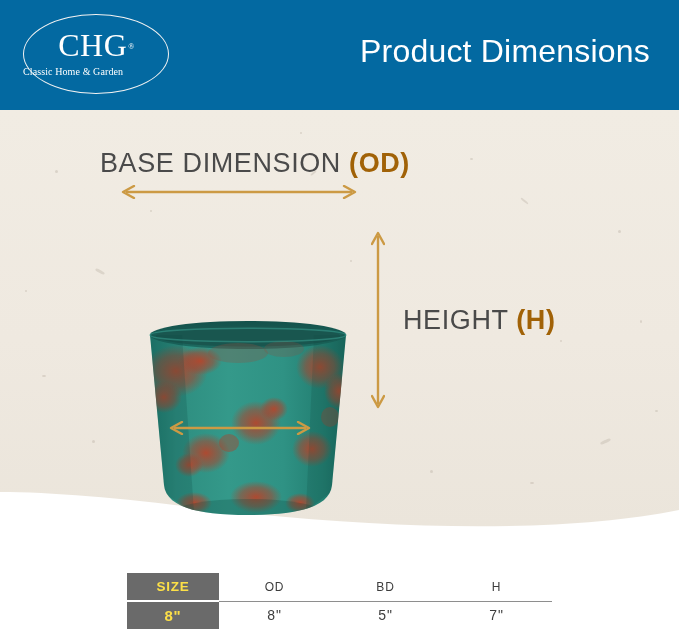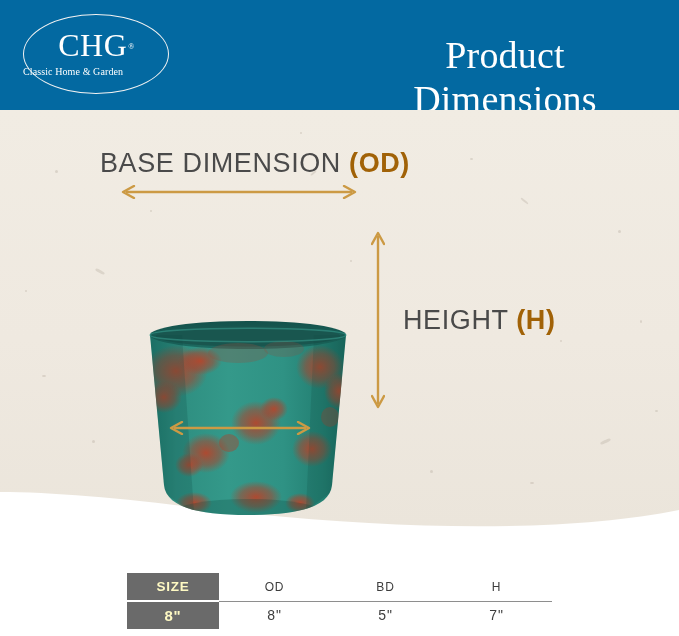--- a/index.html
+++ b/index.html
@@ -74,22 +74,22 @@
     font-size: 10px;
     letter-spacing: 0.1px;
   }
   .header-title {
     position: absolute;
     left: 355px;
     top: 33px;
     width: 300px;
     text-align: center;
     color: #ffffff;
-    font-family: Liberation Serif, serif;
-    font-size: 38px;
+    font-family: Liberation Sans, sans-serif;
+    font-size: 32px;
     letter-spacing: 0.2px;
   }
 
   
   .cream-panel {
     position: absolute;
     left: 0;
     top: 110px;
     width: 679px;
     height: 420px;
@@ -174,21 +174,21 @@
     text-align: center;
     vertical-align: middle;
     font-family: "Liberation Sans", sans-serif;
     font-size: 13.5px;
     color: #3d3d3d;
     letter-spacing: 0.8px;
   }
   .tbl-grid td.sizecol {
     width: 92px;
     background: #6a6a6a;
-    color: #fef9c3;
+    color: #fde047;
     font-weight: 700;
   }
   .tbl-grid tr.head td.sizecol { font-size: 13.5px; }
   .tbl-grid tr.body td.sizecol { font-size: 15px; }
   .tbl-grid tr.head td.datacol {
     font-size: 12px;
     color: #3d3d3d;
     border-bottom: 1.4px solid #8e8e8e;
   }
   .tbl-grid tr.body td.datacol {

